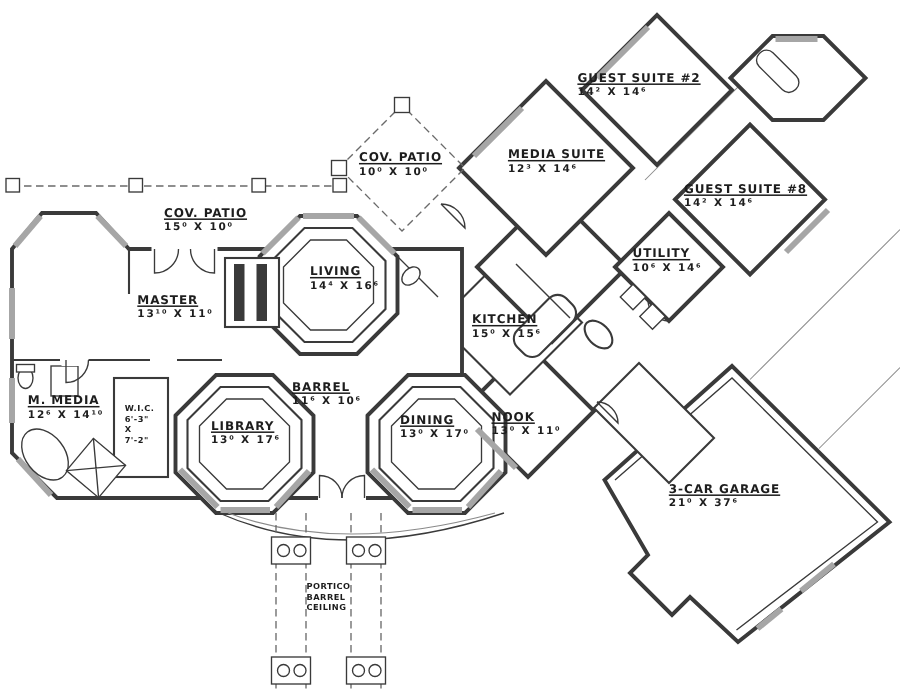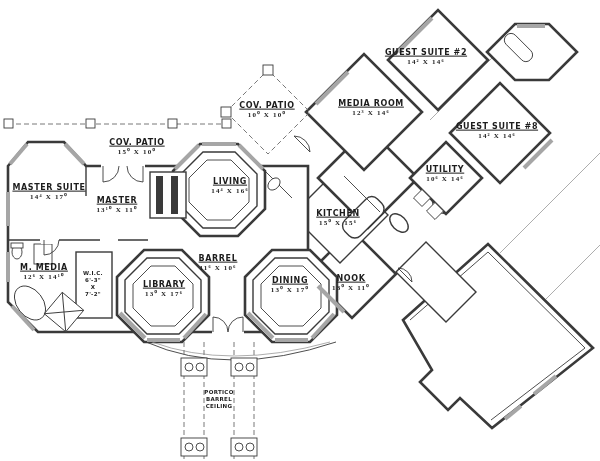--- a/index.html
+++ b/index.html
@@ -13,25 +13,25 @@
   .wall2{fill:none;   stroke:#3a3a3a;stroke-width:1.4;}
   .wall2f{fill:#ffffff;stroke:#3a3a3a;stroke-width:1.4;}
   .thin {fill:none;   stroke:#3a3a3a;stroke-width:0.9;}
   .thinf{fill:#ffffff;stroke:#3a3a3a;stroke-width:0.9;}
   .hair {fill:none;   stroke:#8a8a8a;stroke-width:0.7;}
   .dash {fill:none;   stroke:#6a6a6a;stroke-width:0.9;stroke-dasharray:5 3;}
   .win  {fill:none;   stroke:#a6a6a6;stroke-width:4;}
   .dark {fill:#3a3a3a;stroke:none;}
   
   .lbl{
-    position:absolute;transform:translate(-50%,-50%);text-align:center;color:#1d1d1d;
+    position:absolute;transform:translate(-50%,-50%);text-align:left;color:#1d1d1d;
     line-height:1.25;white-space:nowrap;pointer-events:none;
   }
   .lbl .name{display:block;font-size:8px;font-weight:bold;letter-spacing:.6px;text-decoration:underline;}
-  .lbl .dims{display:block;font-size:7px;font-weight:bold;letter-spacing:1.2px;font-family:Liberation Serif, serif;}
+  .lbl .dims{display:block;font-size:7px;font-weight:bold;letter-spacing:1.2px;}
   .lbl .pre{display:block;font-size:5.5px;font-weight:bold;letter-spacing:.3px;white-space:pre-line;text-decoration:none;}
 </style>
 </head>
 <body>
 
 <div class="plan">
 <svg width="600" height="461" viewBox="0 0 600 461">
 
   <g>
     <path class="hair" d="M500 253 L600 153"></path>
@@ -202,38 +202,34 @@
         <circle class="thin" cx="250" cy="367" r="4"></circle>
     <circle class="thin" cx="239" cy="447" r="4"></circle>
         <circle class="thin" cx="250" cy="447" r="4"></circle>
   </g>
 </svg>
 
   <div class="lbl" style="left:137px;top:147px">
     <span class="name">COV. PATIO</span>
     <span class="dims">15⁰ X 10⁰</span>
   </div>
-  <div class="lbl" style="left:49px;top:192px">
-    <span class="name">MASTER SUITE</span>
-    <span class="dims">14⁴ X 17⁰</span>
-  </div>
   <div class="lbl" style="left:117px;top:205px">
     <span class="name">MASTER</span>
     <span class="dims">13¹⁰ X 11⁰</span>
   </div>
   <div class="lbl" style="left:230px;top:186px">
     <span class="name">LIVING</span>
     <span class="dims">14⁴ X 16⁶</span>
   </div>
   <div class="lbl" style="left:267px;top:110px">
     <span class="name">COV. PATIO</span>
     <span class="dims">10⁰ X 10⁰</span>
   </div>
   <div class="lbl" style="left:371px;top:108px">
-    <span class="name">MEDIA ROOM</span>
+    <span class="name">MEDIA SUITE</span>
     <span class="dims">12³ X 14⁶</span>
   </div>
   <div class="lbl" style="left:426px;top:57px">
     <span class="name">GUEST SUITE #2</span>
     <span class="dims">14² X 14⁶</span>
   </div>
   <div class="lbl" style="left:497px;top:131px">
     <span class="name">GUEST SUITE #8</span>
     <span class="dims">14² X 14⁶</span>
   </div>
@@ -264,18 +260,22 @@
     <span class="dims">11⁶ X 10⁶</span>
   </div>
   <div class="lbl" style="left:290px;top:285px">
     <span class="name">DINING</span>
     <span class="dims">13⁰ X 17⁰</span>
   </div>
   <div class="lbl" style="left:351px;top:283px">
     <span class="name">NOOK</span>
     <span class="dims">13⁰ X 11⁰</span>
   </div>
+  <div class="lbl" style="left:483px;top:331px">
+    <span class="name">3-CAR GARAGE</span>
+    <span class="dims">21⁰ X 37⁶</span>
+  </div>
   <div class="lbl" style="left:219px;top:399px">
     <span class="pre">PORTICO
 BARREL
 CEILING</span>
   </div>
 </div>
 
 </body></html>

